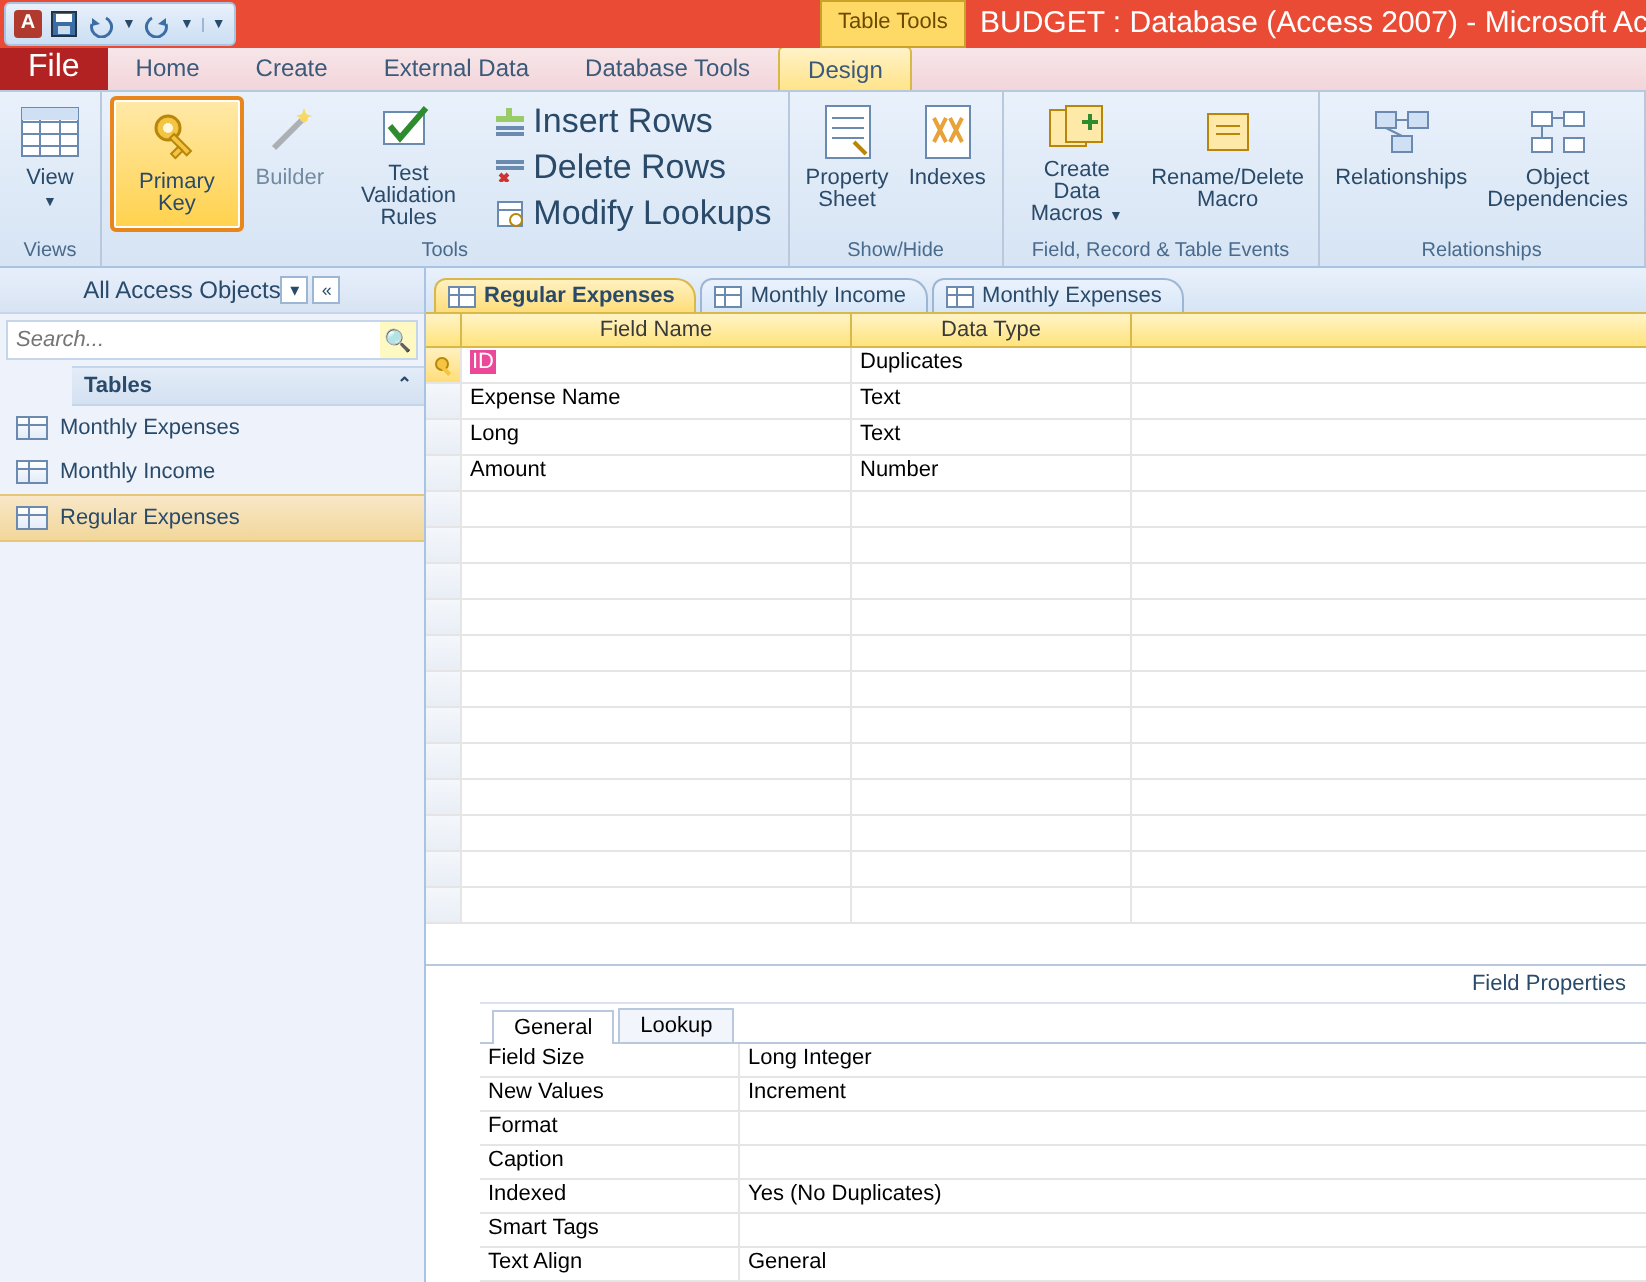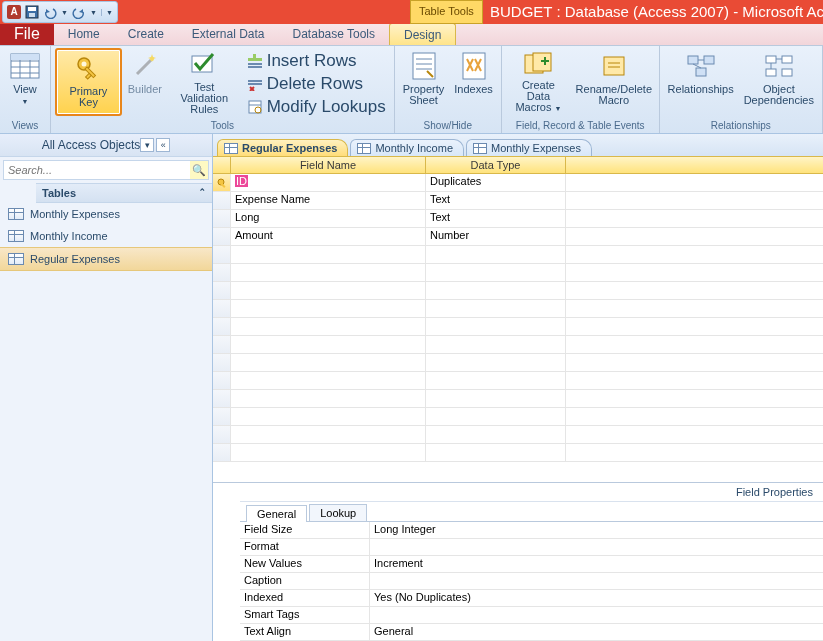--- a/index.html
+++ b/index.html
@@ -457,28 +457,28 @@
       <div class="fptabs">
         <div class="fptab active">General</div>
         <div class="fptab">Lookup</div>
       </div>
       <div class="fpgrid" id="fpgrid">
           <div class="fprow">
             <div class="fplabel">Field Size</div>
             <div class="fpval">Long Integer</div>
           </div>
           <div class="fprow">
+            <div class="fplabel">New Values</div>
+            <div class="fpval">Increment</div>
+          </div>
+          <div class="fprow">
             <div class="fplabel">Format</div>
             <div class="fpval"></div>
           </div>
           <div class="fprow">
-            <div class="fplabel">New Values</div>
-            <div class="fpval">Increment</div>
-          </div>
-          <div class="fprow">
             <div class="fplabel">Caption</div>
             <div class="fpval"></div>
           </div>
           <div class="fprow">
             <div class="fplabel">Indexed</div>
             <div class="fpval">Yes (No Duplicates)</div>
           </div>
           <div class="fprow">
             <div class="fplabel">Smart Tags</div>
             <div class="fpval"></div>

